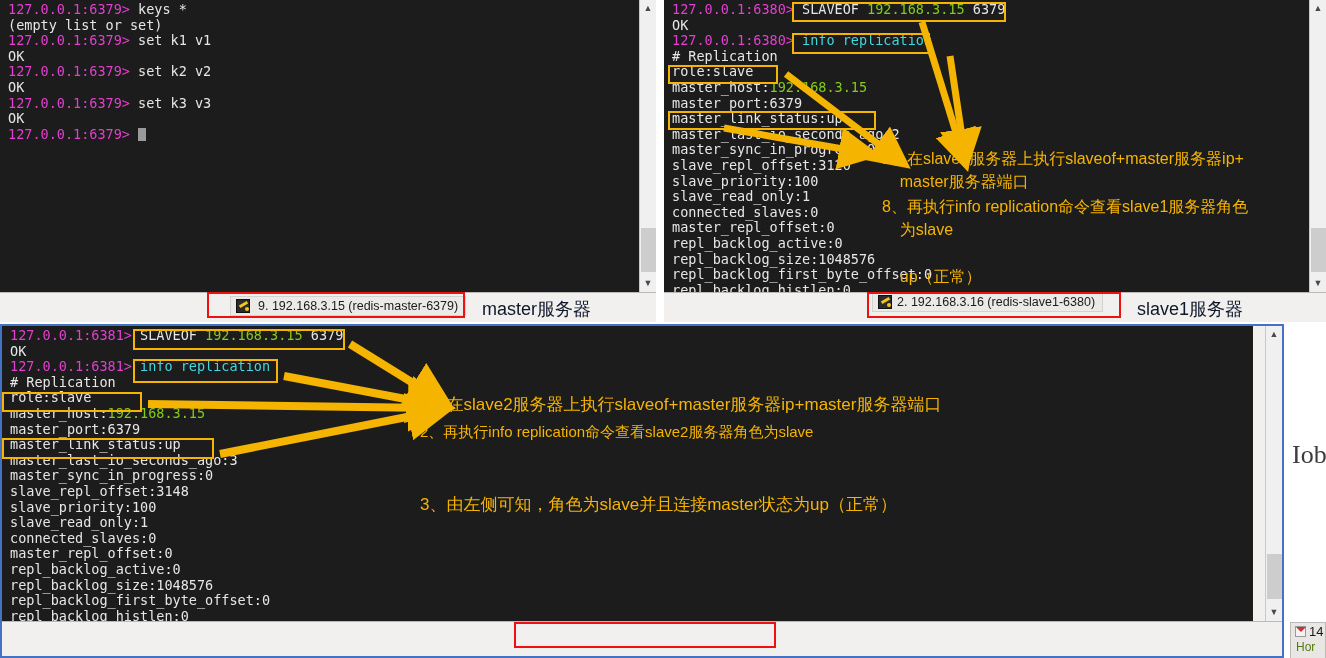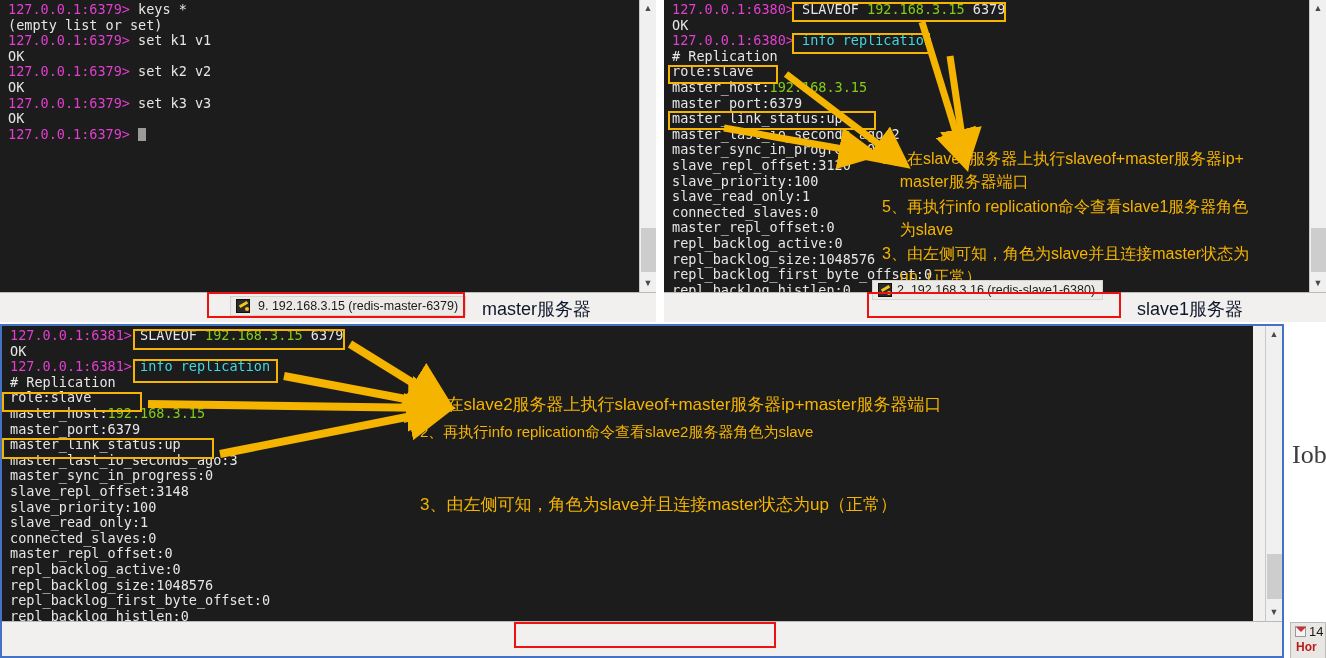--- a/index.html
+++ b/index.html
@@ -176,27 +176,26 @@
         </marker>
       </defs>
       <path d="M258,22 L298,152" stroke="#f5b400" stroke-width="7" fill="none" marker-end="url(#ah1)"></path>
       <path d="M286,56 L300,150" stroke="#f5b400" stroke-width="7" fill="none" marker-end="url(#ah1)"></path>
       <path d="M122,74 L230,156" stroke="#f5b400" stroke-width="7" fill="none" marker-end="url(#ah1)"></path>
       <path d="M60,128 L196,152" stroke="#f5b400" stroke-width="7" fill="none" marker-end="url(#ah1)"></path>
     </svg>
 
     <div class="note" style="left:218px;top:148px;font-size:16px;">1、在slave1服务器上执行slaveof+master服务器ip+</div>
     <div class="note" style="left:218px;top:171px;font-size:16px;">    master服务器端口</div>
-    <div class="note" style="left:218px;top:196px;font-size:16px;">5、再执行info replication命令查看slave1服务器角色</div>
+    <div class="note" style="left:218px;top:196px;font-size:16px;">8、再执行info replication命令查看slave1服务器角色</div>
     <div class="note" style="left:218px;top:219px;font-size:16px;">    为slave</div>
-    <div class="note" style="left:218px;top:243px;font-size:16px;">3、由左侧可知，角色为slave并且连接master状态为</div>
     <div class="note" style="left:218px;top:266px;font-size:16px;">    up（正常）</div>
 
     <div class="taskbar" style="height:30px;"></div>
-    <div class="task-item" style="left:208px;top:280px;">
+    <div class="task-item" style="left:208px;top:292px;">
       <span class="task-icon"></span>
       <span>2. 192.168.3.16 (redis-slave1-6380)</span>
     </div>
     <div class="red-box" style="left:203px;top:292px;width:254px;height:26px;"></div>
     <div class="red-label" style="left:473px;top:297px;">slave1服务器</div>
   </div>
 
   <div class="win" style="left:0;top:324px;width:1284px;height:334px;background:#f1f0ee;border:2px solid #4472c4;">
     <div class="term" style="width:1251px;height:295px;"><span id="slave2-lines"><span class="prompt">127.0.0.1:6381&gt;</span><span class="cmd"> </span><span class="cmd">SLAVEOF </span><span class="mag">192.168.3.15</span><span class="cmd"> 6379</span>
 <span class="cmd">OK</span>
@@ -250,16 +249,16 @@
     <div class="red-label" style="left:790px;top:301px;margin-top:28px;">slave2服务器</div>
   </div>
 
   <div class="edge-text" style="left:1292px;top:440px;">Iob</div>
 
   <div style="position:absolute;left:1290px;top:622px;width:36px;height:52px;background:#e9e7e4;border:1px solid #bdbbb8;overflow:hidden;text-align:right;">
     <div style="position:absolute;left:4px;top:3px;width:11px;height:11px;background:#f3f3f3;border:1px solid #999;">
       <div style="position:absolute;left:0;top:0;width:0;height:0;border-left:5px solid transparent;border-right:5px solid transparent;border-top:5px solid #d03030;"></div>
     </div>
     <span style="position:absolute;left:18px;top:1px;font-size:13px;color:#1a1a1a;">14</span>
-    <span style="position:absolute;left:5px;top:17px;font-size:12px;color:#b91c1c;font-weight:bold;">Hor</span>
+    <span style="position:absolute;left:5px;top:17px;font-size:12px;color:#4d7c0f;">Hor</span>
   </div>
 
 </div>
 
 </body></html>

